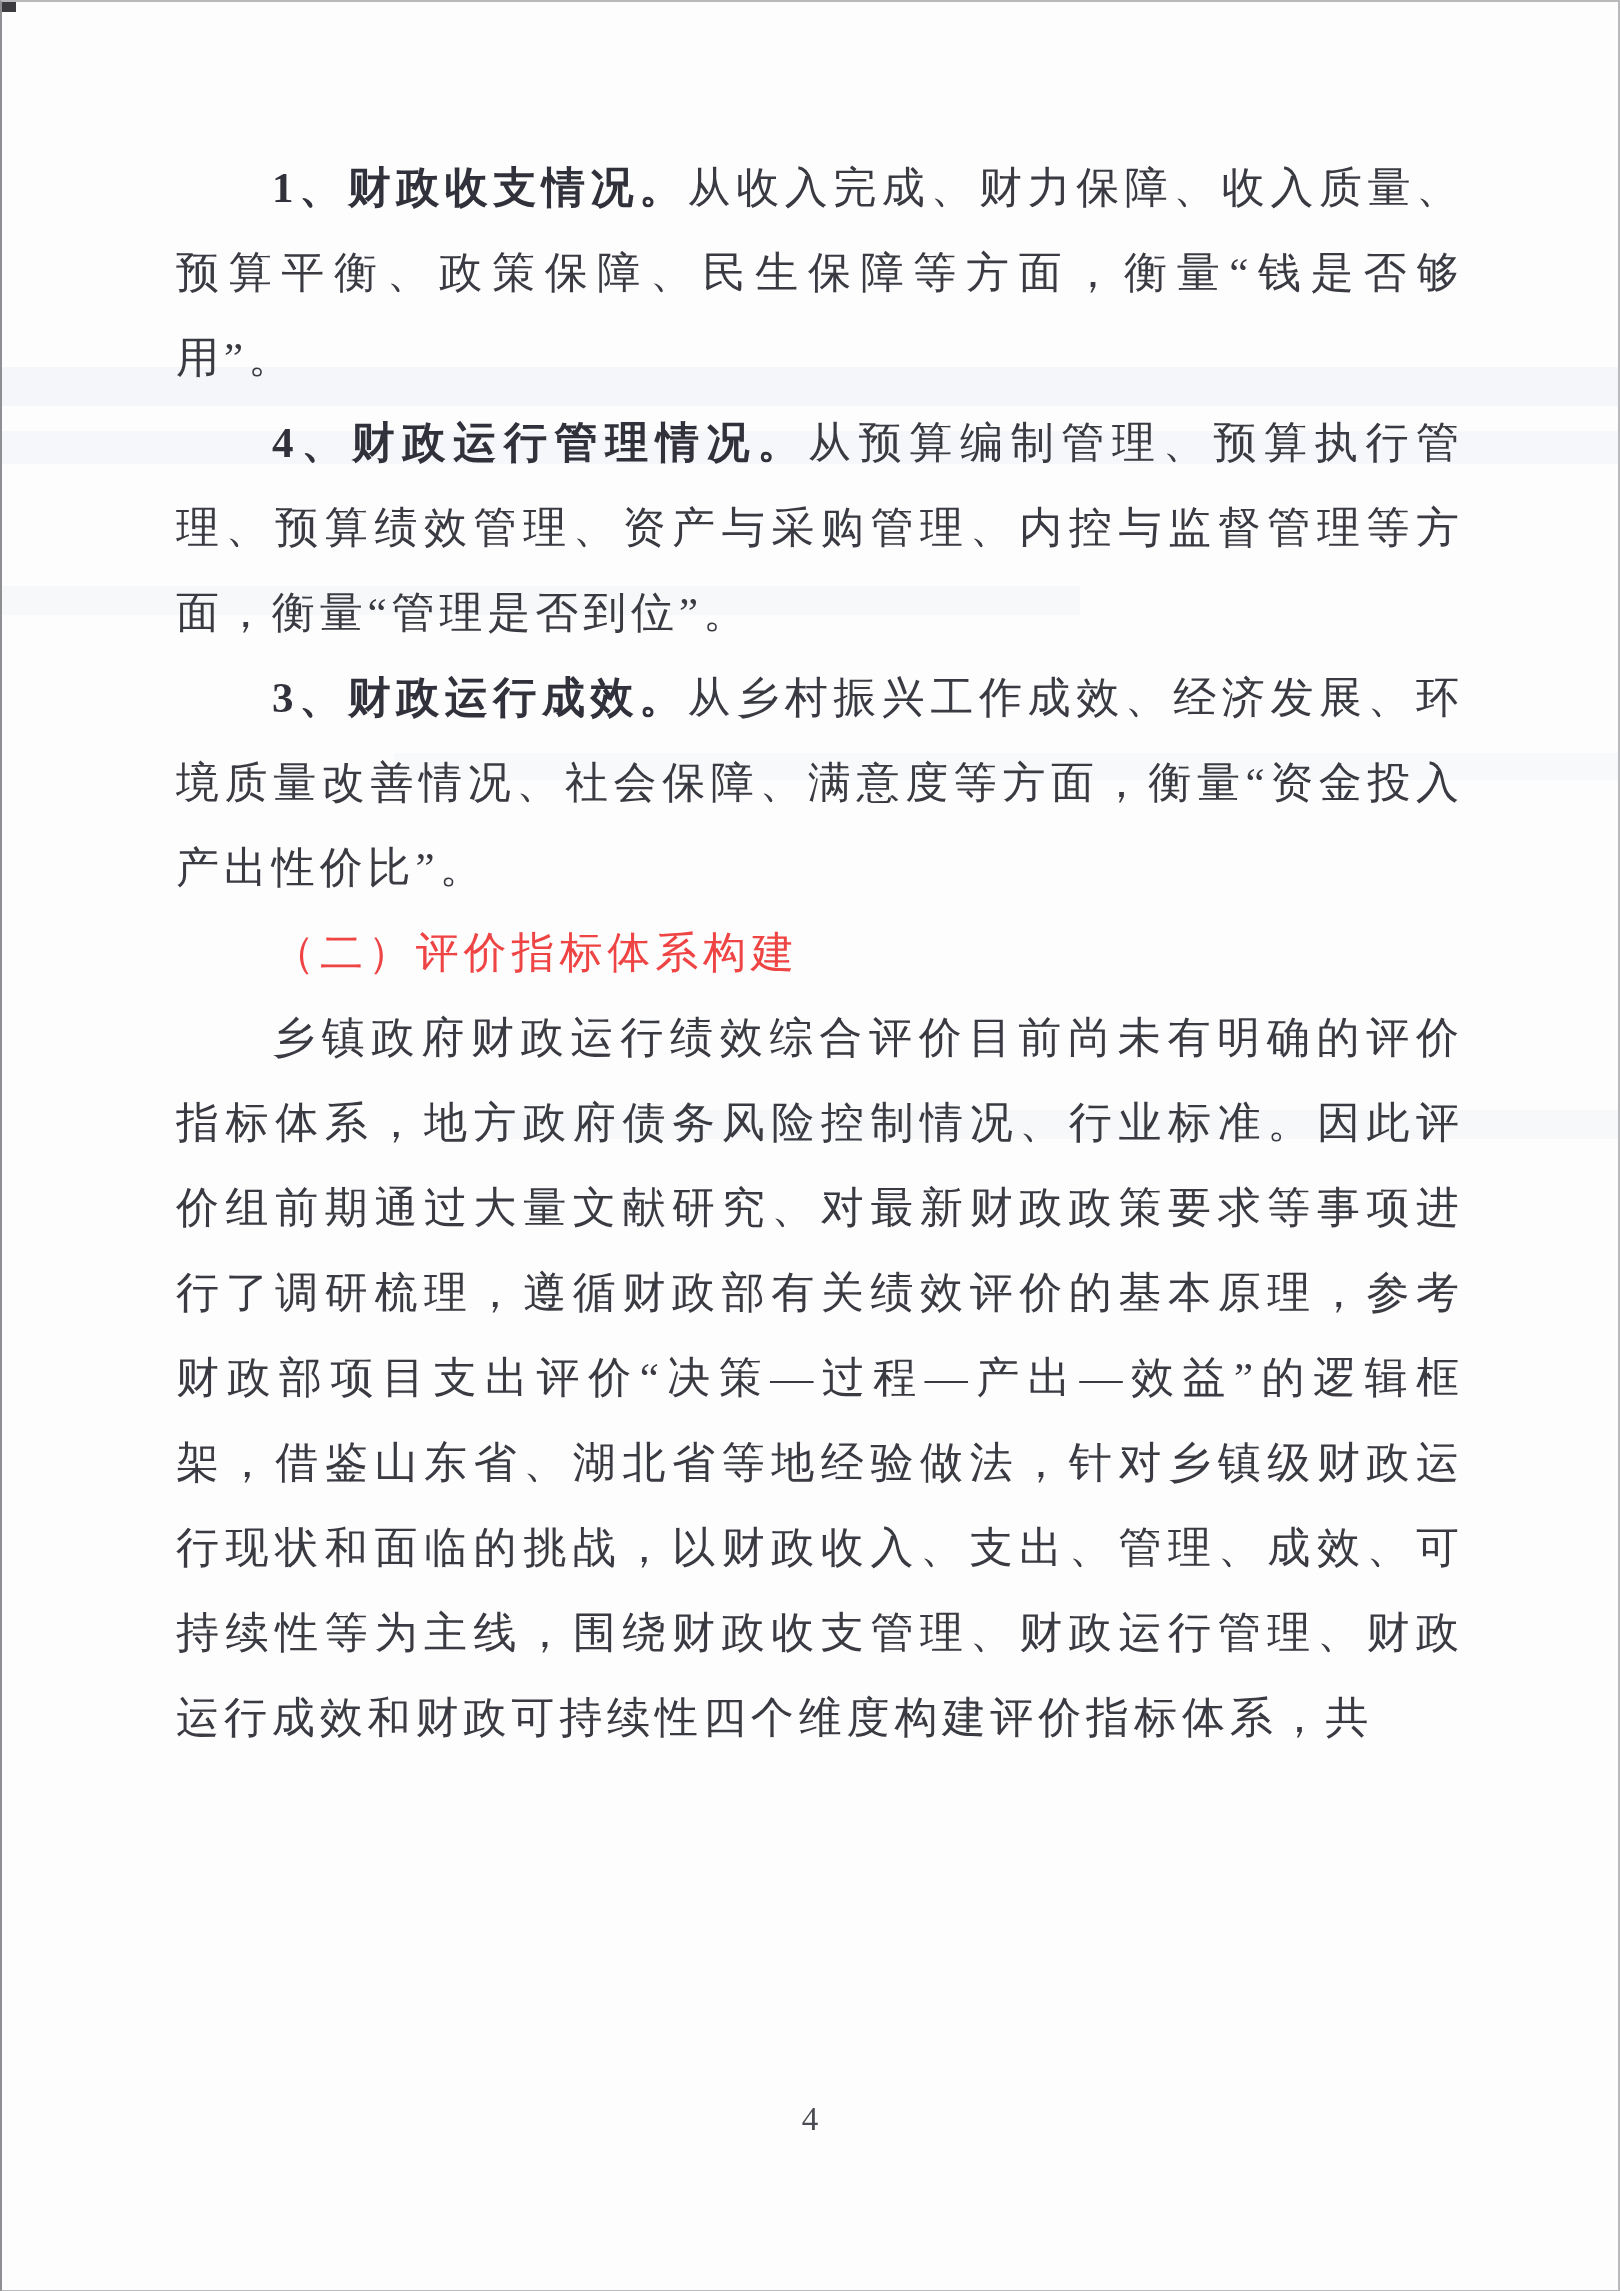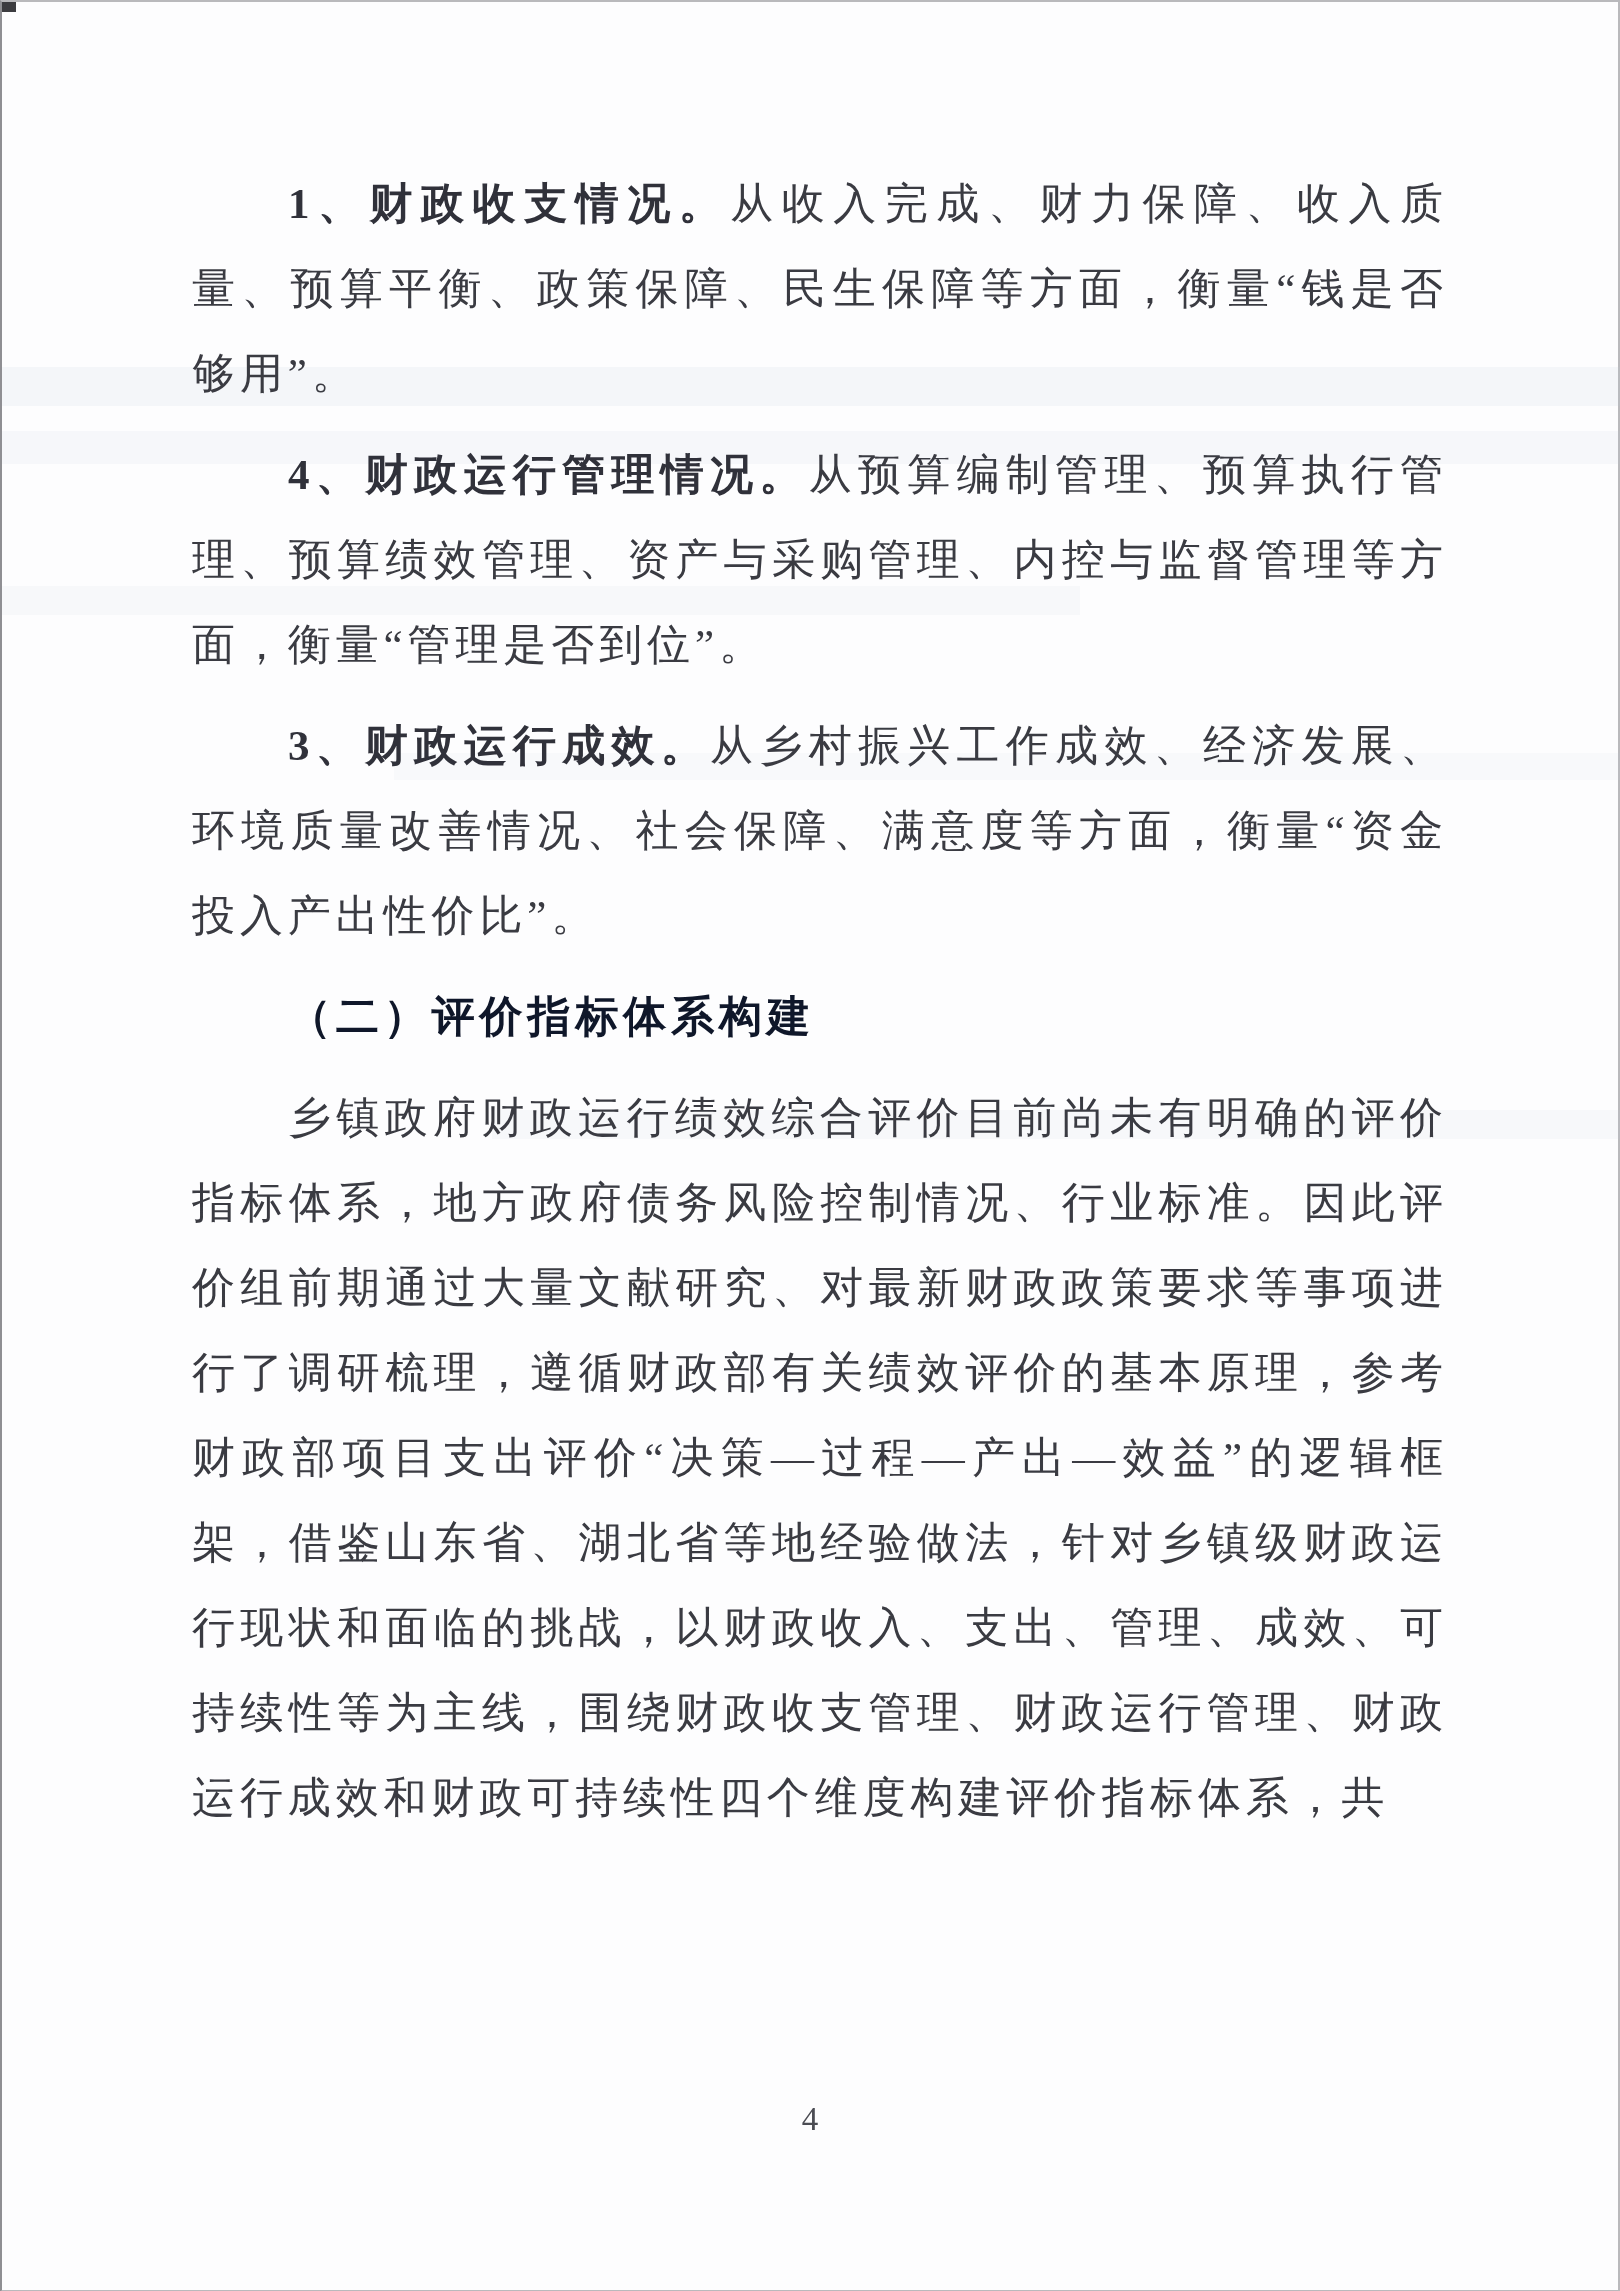--- a/index.html
+++ b/index.html
@@ -44,34 +44,34 @@
   .streak.s5 { left: 490px;top: 1108px; width: 1130px; height: 29px; background: rgba(186,198,214,0.09); }
 
   .content {
     position: absolute;
     left: 174px;
     top: 143px;
     width: 1288px;
     color: #3a3b42;
   }
   .content p {
-    margin: 16px;
+    margin: 0;
     font-size: 43px;
     line-height: 85px;
     letter-spacing: 4.9px;
     text-align: justify;
     text-indent: 96px;
   }
   .lead {
     font-weight: bold;
     color: #30313a;
   }
   .section-heading {
-    font-weight: bold;
-    color: #0f172a;
+    font-weight: normal;
+    color: #ef4444;
   }
   .page-footer {
     position: absolute;
     left: 0;
     top: 2099px;
     width: 100%;
     text-align: center;
     font-size: 33px;
     color: #4b4c53;
     letter-spacing: 0;

